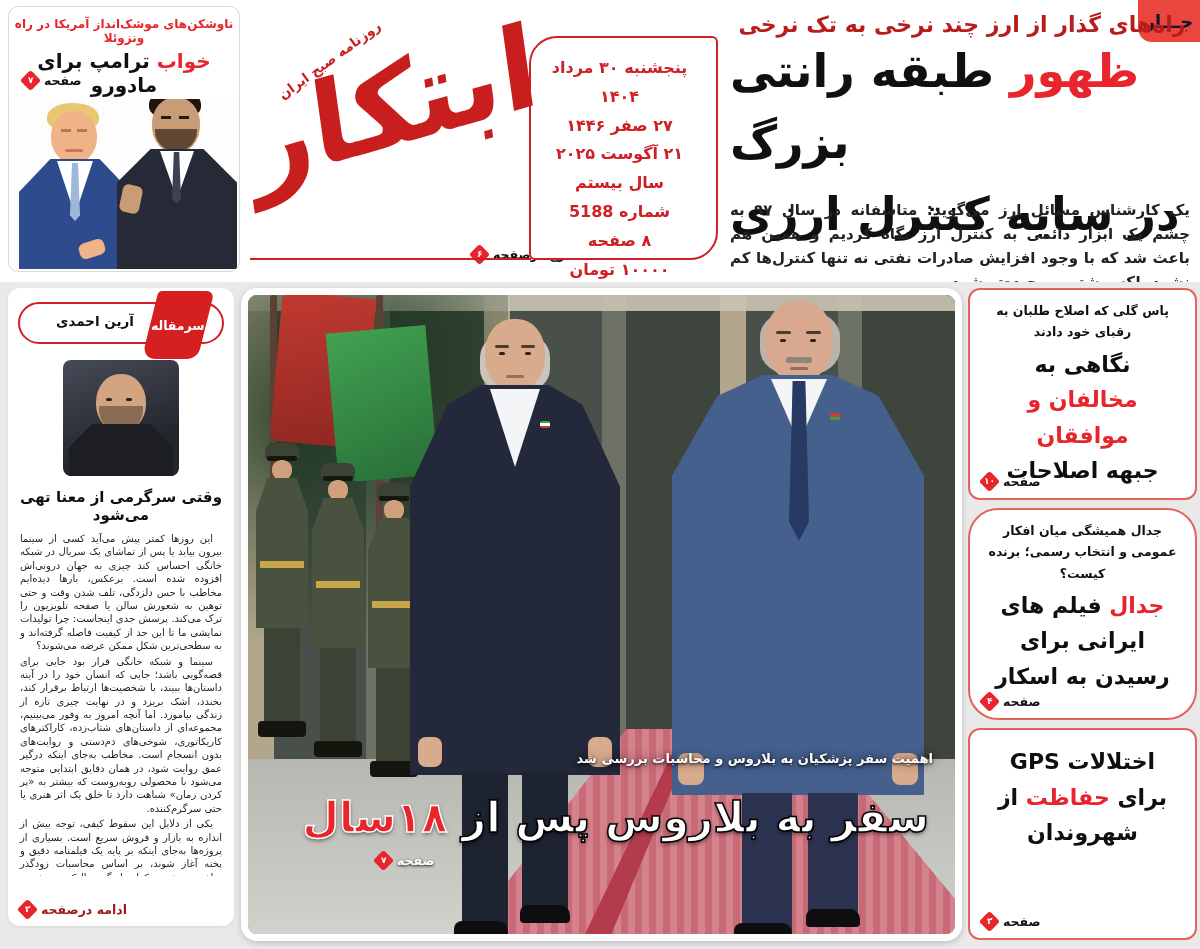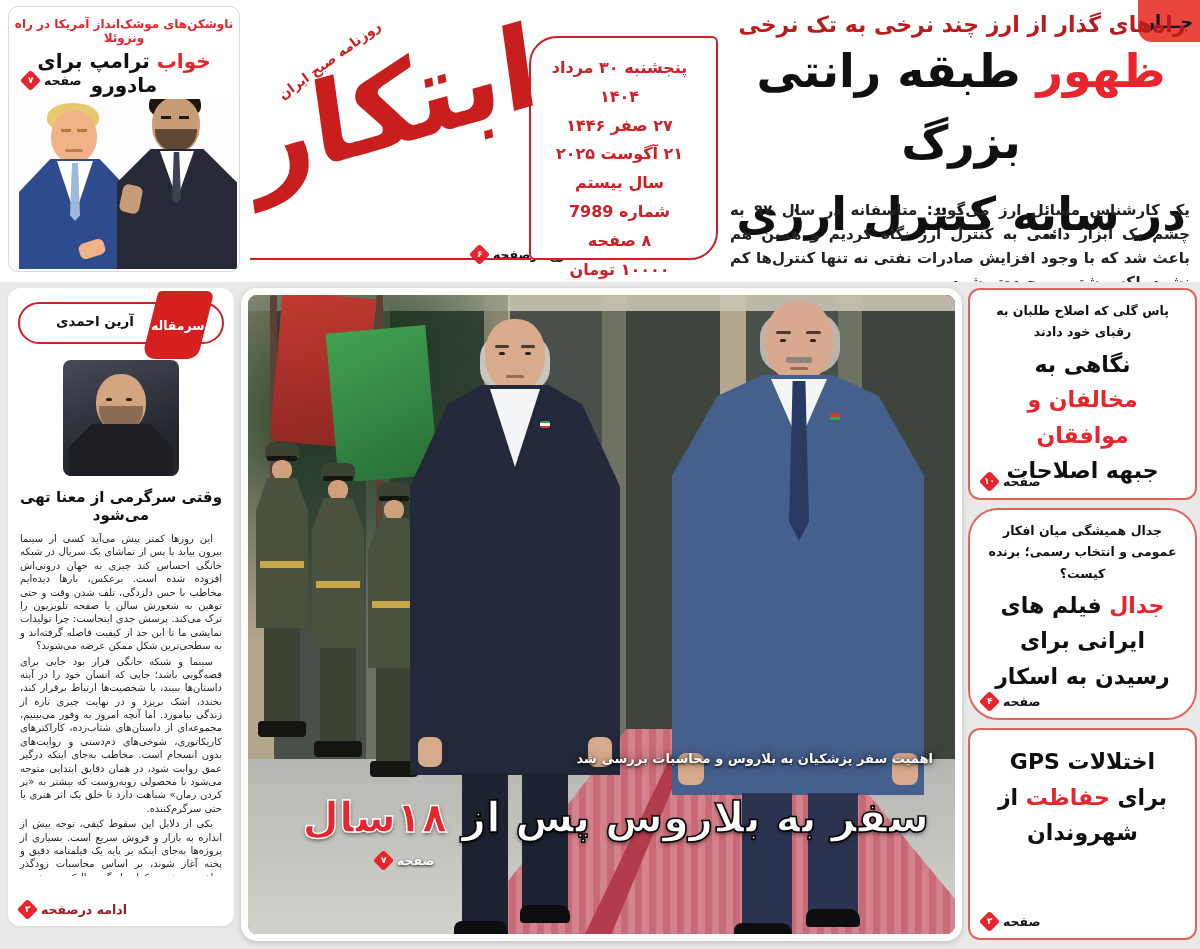--- a/index.html
+++ b/index.html
@@ -12,21 +12,21 @@
              display:inline-flex; align-items:center; justify-content:center; flex:0 0 auto; }
   .diamond i { transform:rotate(-45deg); font-style:normal; font-weight:bold; color:#fff; font-size:9px; line-height:1; }
   .pgref { display:inline-flex; align-items:center; gap:6px; font-weight:bold; font-size:12.5px; color:#111; cursor:pointer; }
   .seg-red { color:#e8242c; }
 
   
   .corner-badge { position:absolute; top:0; left:auto; right:0; width:62px; height:42px; background:#ea463e;
                   border-bottom-left-radius:14px; color:#0f172a; font-weight:bold; font-size:18px;
                   display:flex; align-items:center; justify-content:center; }
   .lead-kicker { position:absolute; right:8px; top:12px; width:460px; text-align:center; font-size:22px; font-weight:bold; color:#b91c1c; }
-  .lead-headline { position:absolute; right:8px; top:36px; width:462px; text-align:center; font-size:46px; font-weight:900;
+  .lead-headline { position:absolute; right:8px; top:36px; width:462px; text-align:left; font-size:46px; font-weight:900;
                    line-height:1.55; color:#101010; letter-spacing:-1px; }
   .lead-summary { position:absolute; right:10px; top:198px; width:460px; font-size:15px; font-weight:bold; color:#222;
                   line-height:1.6; text-align:justify; }
   .lead-pgref { position:absolute; left:472px; top:247px; }
 
   
   .date-box { position:absolute; left:529px; top:36px; width:189px; height:224px; border:2px solid #cf2026;
               border-radius:28px 6px 28px 6px; background:#fff; padding:16px 16px 0 8px; }
   .date-box .dl { color:#cf2026; font-size:16px; font-weight:bold; line-height:1.8; text-align:center; }
   .logo-underline { position:absolute; left:250px; top:258px; width:281px; height:2px; background:#cf2026; }
@@ -164,21 +164,21 @@
         <i>۶</i>
       </span>
   </span>
 
   <div class="date-box">
     <div class="dl">
         <div>پنجشنبه ۳۰ مرداد ۱۴۰۴</div>
         <div>۲۷ صفر ۱۴۴۶</div>
         <div>۲۱ آگوست ۲۰۲۵</div>
         <div>سال بیستم</div>
-        <div>شماره 7989</div>
+        <div>شماره 5188</div>
         <div>۸ صفحه</div>
         <div>۱۰۰۰۰ تومان</div>
       </div>
   </div>
   <div class="logo-underline"></div>
 
   <div class="logo-wrap">
     <div class="logo-tagline">روزنامه صبح ایران</div>
     <div class="logo-text">ابتکار</div>
   </div>

